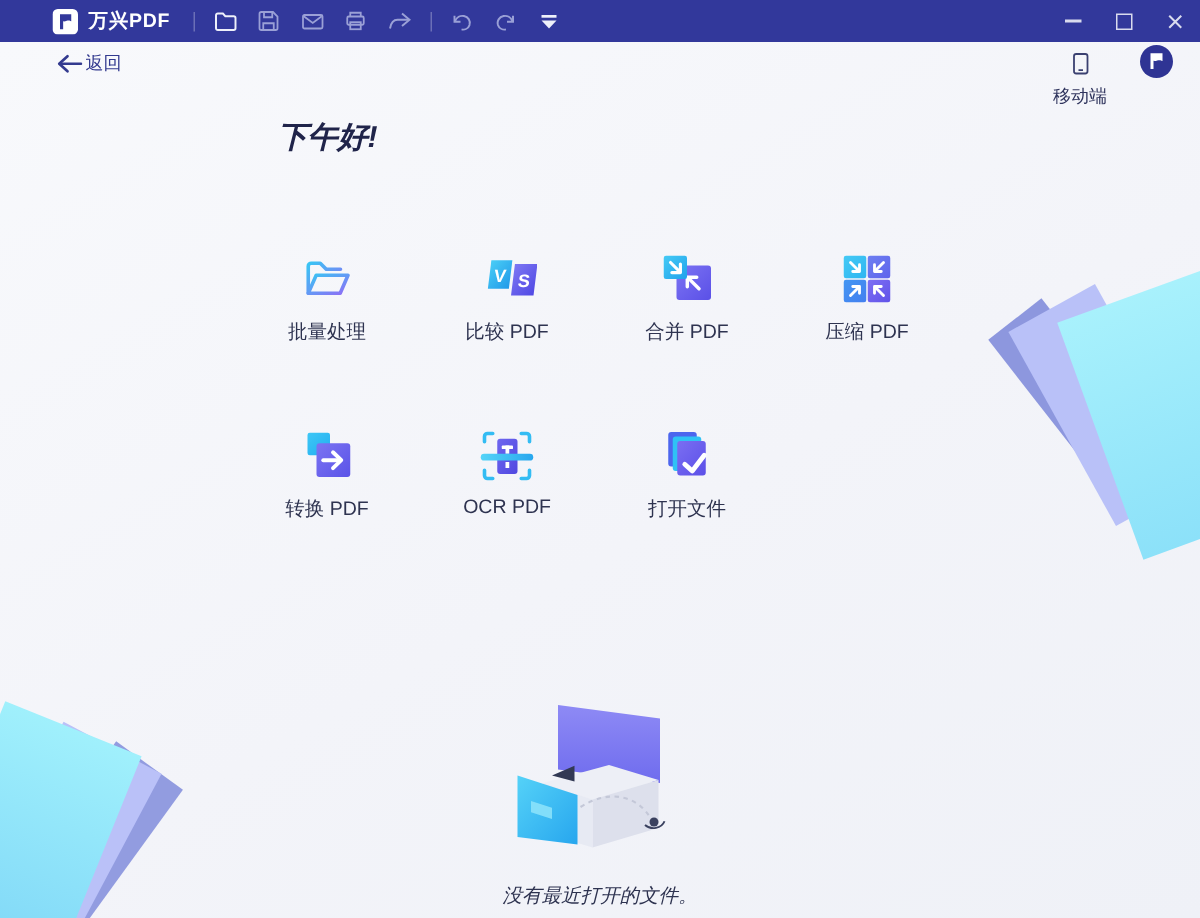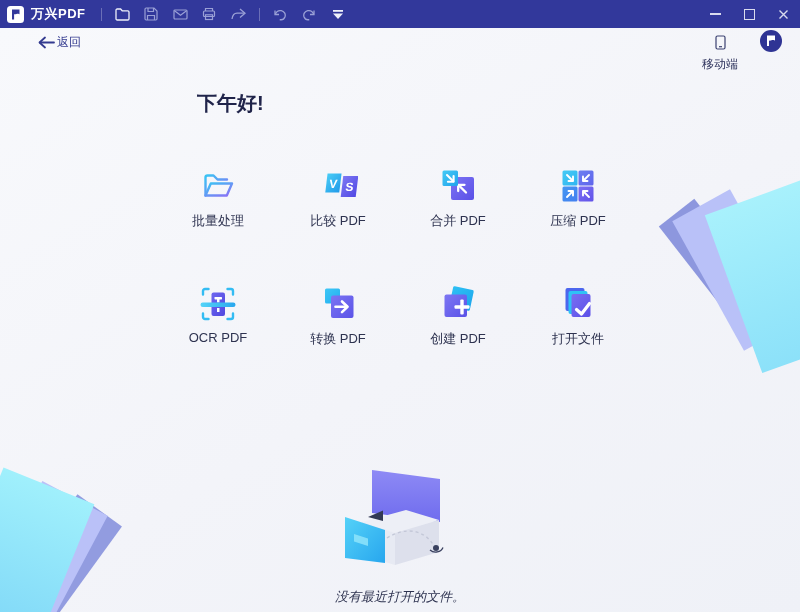--- a/index.html
+++ b/index.html
@@ -1,20 +1,20 @@
 <!DOCTYPE html>
 <html><head>
 <meta charset="utf-8">
 <style>
   html,body{margin:0;padding:0;background:#d9dbe3;}
   .app{position:relative;width:800px;height:612px;overflow:hidden;
        font-family:"Liberation Sans",sans-serif;background:#f5f6fa;}
   
   .titlebar{position:absolute;top:0;left:0;right:0;height:28px;background:#32389b;
-            display:flex;align-items:center;justify-content:space-between;z-index:30;}
+            display:flex;align-items:center;justify-content:space-between;z-index:30;padding-left:28px;}
   .tb-left{display:flex;align-items:center;height:100%;padding-left:7px;}
   .app-name{color:#ffffff;font-size:13px;font-weight:bold;margin:0 9px 0 7px;letter-spacing:.5px;}
   .tb-sep{width:1px;height:13px;background:rgba(255,255,255,.28);margin:0 6px;}
   .tb-btn{width:29px;height:28px;display:flex;align-items:center;justify-content:center;
           background:transparent;border:0;padding:0;}
   .win-controls{display:flex;height:100%;}
   .win-btn{width:34px;height:28px;display:flex;align-items:center;justify-content:center;
            background:transparent;border:0;padding:0;}
   .min-glyph{width:11px;height:1.5px;background:#d9dbee;}
   .max-glyph{width:9px;height:9px;border:1.3px solid #d9dbee;background:transparent;}
@@ -153,21 +153,21 @@
         </svg>
       <span>移动端</span>
     </div>
     <div class="account-badge">
       <svg width="22" height="22" viewBox="0 0 22 22">
           <circle cx="11" cy="11" r="11" fill="#2f3494"></circle>
           <path d="M7 5.5 H15 V10.6 C15 10.6 13.2 9.7 11.5 10.3 C9.9 10.9 9 10.5 9 10.5 V16 H7 Z" fill="#ffffff"></path>
         </svg>
     </div>
 
-    <h1 class="greeting" style="margin:12px;">下午好!</h1>
+    <h1 class="greeting" style="margin:0;font-style:italic;">下午好!</h1>
 
     <div class="actions">
 
       <div class="tile">
         <div class="tile-icon">
           <svg width="40" height="40" viewBox="0 0 40 40" fill="none">
             <defs>
                 <linearGradient id="gA" x1="0" y1="0" x2="1" y2="1">
                   <stop offset="0" stop-color="#38c5f4"></stop>
                   <stop offset="1" stop-color="#8f6df6"></stop>
@@ -269,20 +269,44 @@
             </g>
           </svg>
         </div>
         <div class="tile-label">压缩 PDF</div>
       </div>
 
       <div class="tile">
         <div class="tile-icon">
           <svg width="40" height="40" viewBox="0 0 40 40" fill="none">
             <defs>
+              <linearGradient id="gF1" x1="0" y1="0" x2="1" y2="1">
+                  <stop offset="0" stop-color="#3ec7f6"></stop>
+                  <stop offset="1" stop-color="#21aef0"></stop>
+                </linearGradient>
+              <linearGradient id="gF2" x1="0" y1="0" x2="1" y2="1">
+                  <stop offset="0" stop-color="#7b74f2"></stop>
+                  <stop offset="1" stop-color="#5b53e8"></stop>
+                </linearGradient>
+            </defs>
+            <rect x="7" y="4.5" width="15" height="15" rx="1.5" fill="url(#gF1)"></rect>
+            <rect x="13" y="11.5" width="22.5" height="22.5" rx="2" fill="url(#gF2)"></rect>
+            <g stroke="#ffffff" stroke-width="2.6" stroke-linecap="round" stroke-linejoin="round">
+              <path d="M17.5 22.8 H29"></path>
+                <path d="M24 17.5 L29.5 22.8 L24 28.1"></path>
+            </g>
+          </svg>
+        </div>
+        <div class="tile-label">转换 PDF</div>
+      </div>
+
+      <div class="tile">
+        <div class="tile-icon">
+          <svg width="40" height="40" viewBox="0 0 40 40" fill="none">
+            <defs>
               <linearGradient id="gE1" x1="0" y1="0" x2="1" y2="1">
                   <stop offset="0" stop-color="#6e66ef"></stop>
                   <stop offset="1" stop-color="#5048e0"></stop>
                 </linearGradient>
               <linearGradient id="gE2" x1="0" y1="0" x2="1" y2="0">
                   <stop offset="0" stop-color="#55d4f8"></stop>
                   <stop offset="1" stop-color="#28a7ee"></stop>
                 </linearGradient>
             </defs>
             <g stroke="#33bcf3" stroke-width="2.4" stroke-linecap="round">
@@ -294,65 +318,20 @@
             <rect x="13.5" y="8.5" width="13.5" height="23.5" rx="2" fill="url(#gE1)"></rect>
             <rect x="16.5" y="13" width="7.5" height="2.4" rx="0.6" fill="#ffffff"></rect>
             <rect x="19" y="13" width="2.5" height="5.5" fill="#ffffff"></rect>
             <rect x="19" y="24" width="2.5" height="4" fill="#ffffff"></rect>
             <rect x="2.5" y="18.5" width="35" height="4.5" rx="2.25" fill="url(#gE2)"></rect>
           </svg>
         </div>
         <div class="tile-label">OCR PDF</div>
       </div>
 
-      <div class="tile">
-        <div class="tile-icon">
-          <svg width="40" height="40" viewBox="0 0 40 40" fill="none">
-            <defs>
-              <linearGradient id="gF1" x1="0" y1="0" x2="1" y2="1">
-                  <stop offset="0" stop-color="#3ec7f6"></stop>
-                  <stop offset="1" stop-color="#21aef0"></stop>
-                </linearGradient>
-              <linearGradient id="gF2" x1="0" y1="0" x2="1" y2="1">
-                  <stop offset="0" stop-color="#7b74f2"></stop>
-                  <stop offset="1" stop-color="#5b53e8"></stop>
-                </linearGradient>
-            </defs>
-            <rect x="7" y="4.5" width="15" height="15" rx="1.5" fill="url(#gF1)"></rect>
-            <rect x="13" y="11.5" width="22.5" height="22.5" rx="2" fill="url(#gF2)"></rect>
-            <g stroke="#ffffff" stroke-width="2.6" stroke-linecap="round" stroke-linejoin="round">
-              <path d="M17.5 22.8 H29"></path>
-                <path d="M24 17.5 L29.5 22.8 L24 28.1"></path>
-            </g>
-          </svg>
-        </div>
-        <div class="tile-label">转换 PDF</div>
-      </div>
-
-      <div class="tile">
-        <div class="tile-icon">
-          <svg width="40" height="40" viewBox="0 0 40 40" fill="none">
-            <defs>
-              <linearGradient id="gG1" x1="0" y1="0" x2="1" y2="1">
-                  <stop offset="0" stop-color="#2ec0f4"></stop>
-                  <stop offset="1" stop-color="#1ba4ec"></stop>
-                </linearGradient>
-              <linearGradient id="gG2" x1="0" y1="0" x2="1" y2="1">
-                  <stop offset="0" stop-color="#7d76f3"></stop>
-                  <stop offset="1" stop-color="#5a52e7"></stop>
-                </linearGradient>
-            </defs>
-            <rect x="13" y="4" width="21" height="21" rx="1.5" fill="url(#gG1)" transform="rotate(12 23.5 14.5)"></rect>
-            <rect x="6.5" y="10.5" width="22.5" height="22.5" rx="2" fill="url(#gG2)"></rect>
-            <rect x="22.3" y="15.5" width="3.4" height="15" rx="1" fill="#ffffff"></rect>
-            <rect x="16.5" y="21.3" width="15" height="3.4" rx="1" fill="#ffffff"></rect>
-          </svg>
-        </div>
-        <div class="tile-label">创建 PDF</div>
-      </div>
 
       <div class="tile">
         <div class="tile-icon">
           <svg width="40" height="40" viewBox="0 0 40 40" fill="none">
             <defs>
               <linearGradient id="gH" x1="0" y1="0" x2="1" y2="1">
                   <stop offset="0" stop-color="#7a6ef2"></stop>
                   <stop offset="1" stop-color="#5c50e8"></stop>
                 </linearGradient>
             </defs>

